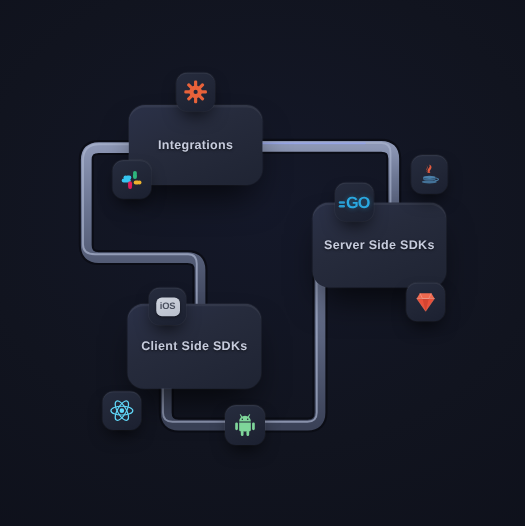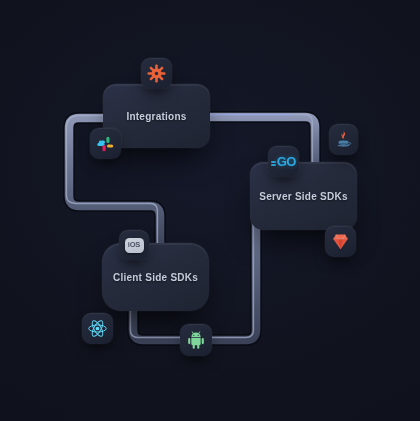--- a/index.html
+++ b/index.html
@@ -43,21 +43,21 @@
     font-weight: bold;
     letter-spacing: 0.25px;
     color: #c7ccdd;
     text-shadow: 0 1px 2px rgba(0,0,0,0.55);
     white-space: nowrap;
     user-select: none;
   }
 
   #card-integrations { left: 103px; top: 84px;  width: 107px; height: 64px; }
   #card-server       { left: 250px; top: 162px; width: 107px; height: 68px; }
-  #card-client       { left: 102px; top: 243px; width: 107px; height: 68px; border-radius: 19px; }
+  #card-client       { left: 102px; top: 243px; width: 107px; height: 68px; }
 
   
   .tile {
     position: absolute;
     border-radius: 9px;
     background: linear-gradient(155deg, #262c3e 0%, #212636 55%, #1b2030 100%);
     box-shadow:
       0 7px 14px -4px rgba(0,0,0,0.72),
       0 1px 0 0 rgba(255,255,255,0.06) inset,
       0 0 0 0.7px rgba(255,255,255,0.05);

